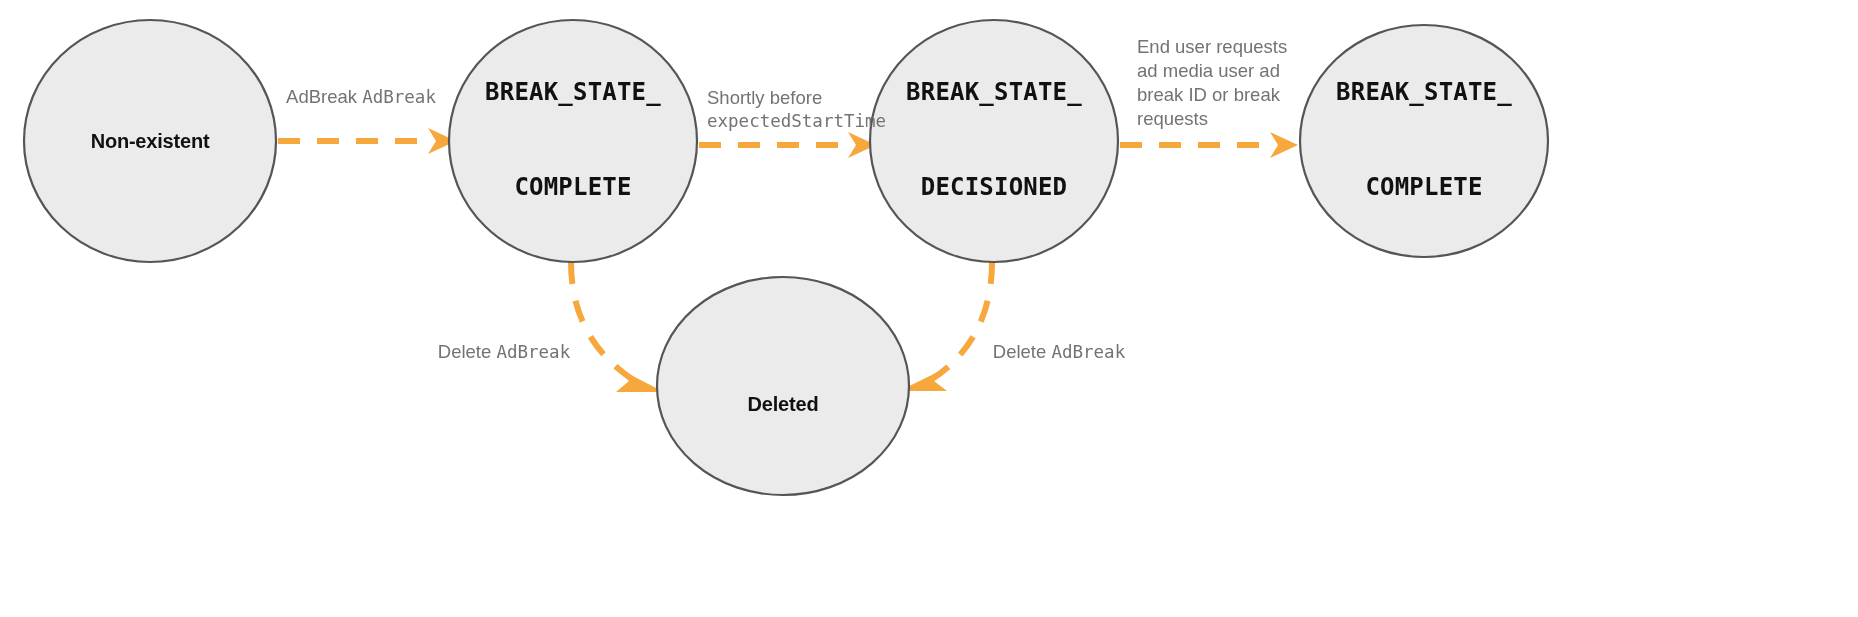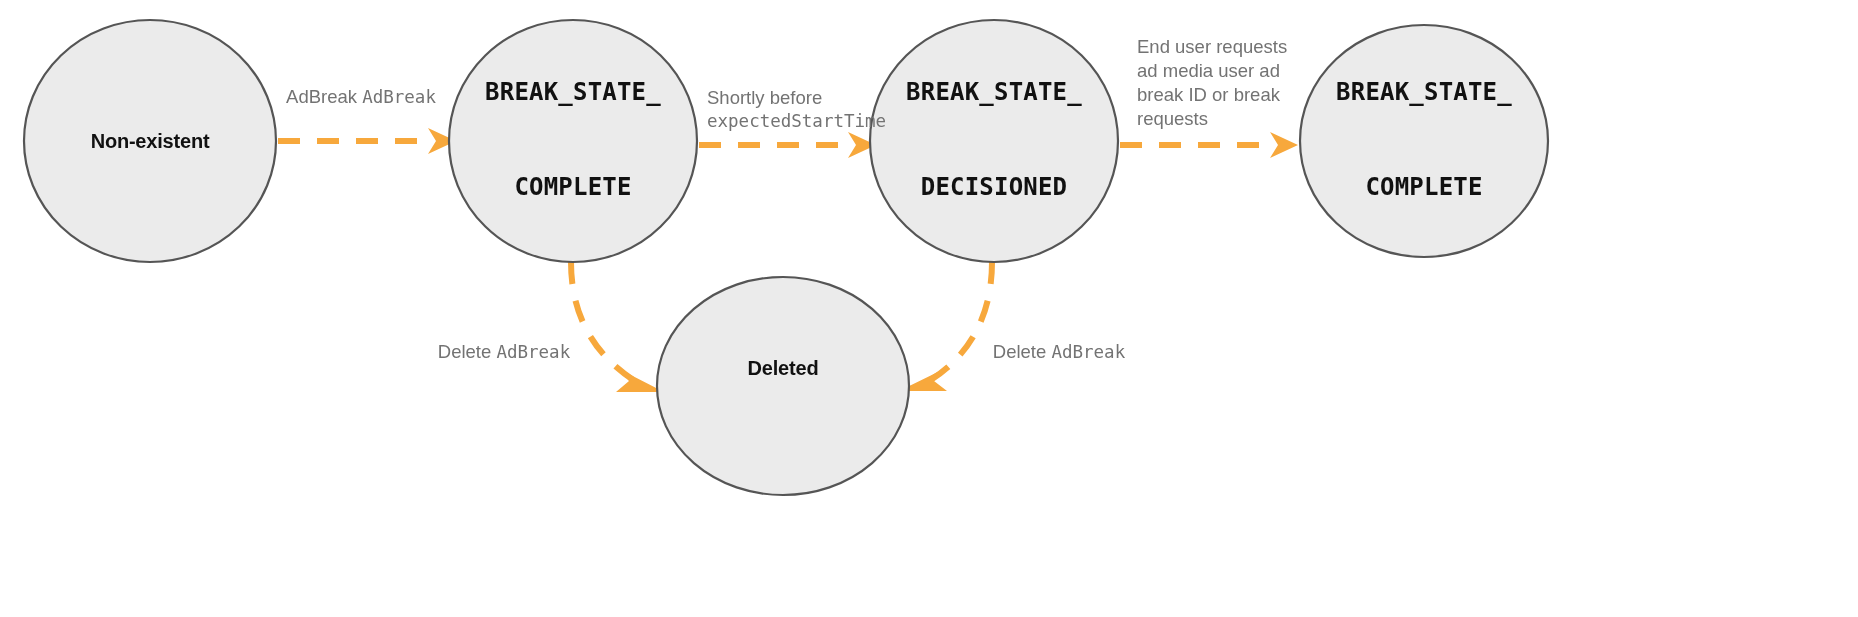--- a/index.html
+++ b/index.html
@@ -136,21 +136,21 @@
   <div class="node-label mono" style="left:994px; top:141px;">
     <div>BREAK_STATE_</div>
     <div>DECISIONED</div>
   </div>
 
   <div class="node-label mono" style="left:1424px; top:141px;">
     <div>BREAK_STATE_</div>
     <div>COMPLETE</div>
   </div>
 
-  <div class="node-label plain" style="left:783px; top:368px;">
+  <div class="node-label plain" style="left:783px; top:404px;">
     <div>Deleted</div>
   </div>
 
   <div class="edge-label center" style="left:361px; top:97px;">
     <span class="sans">AdBreak </span><span class="code">AdBreak</span>
   </div>
 
   <div class="edge-label left" style="left:707px; top:60px;margin-top:26px;">
     <div class="sans">Shortly before</div>
     <div class="code">expectedStartTime</div>

